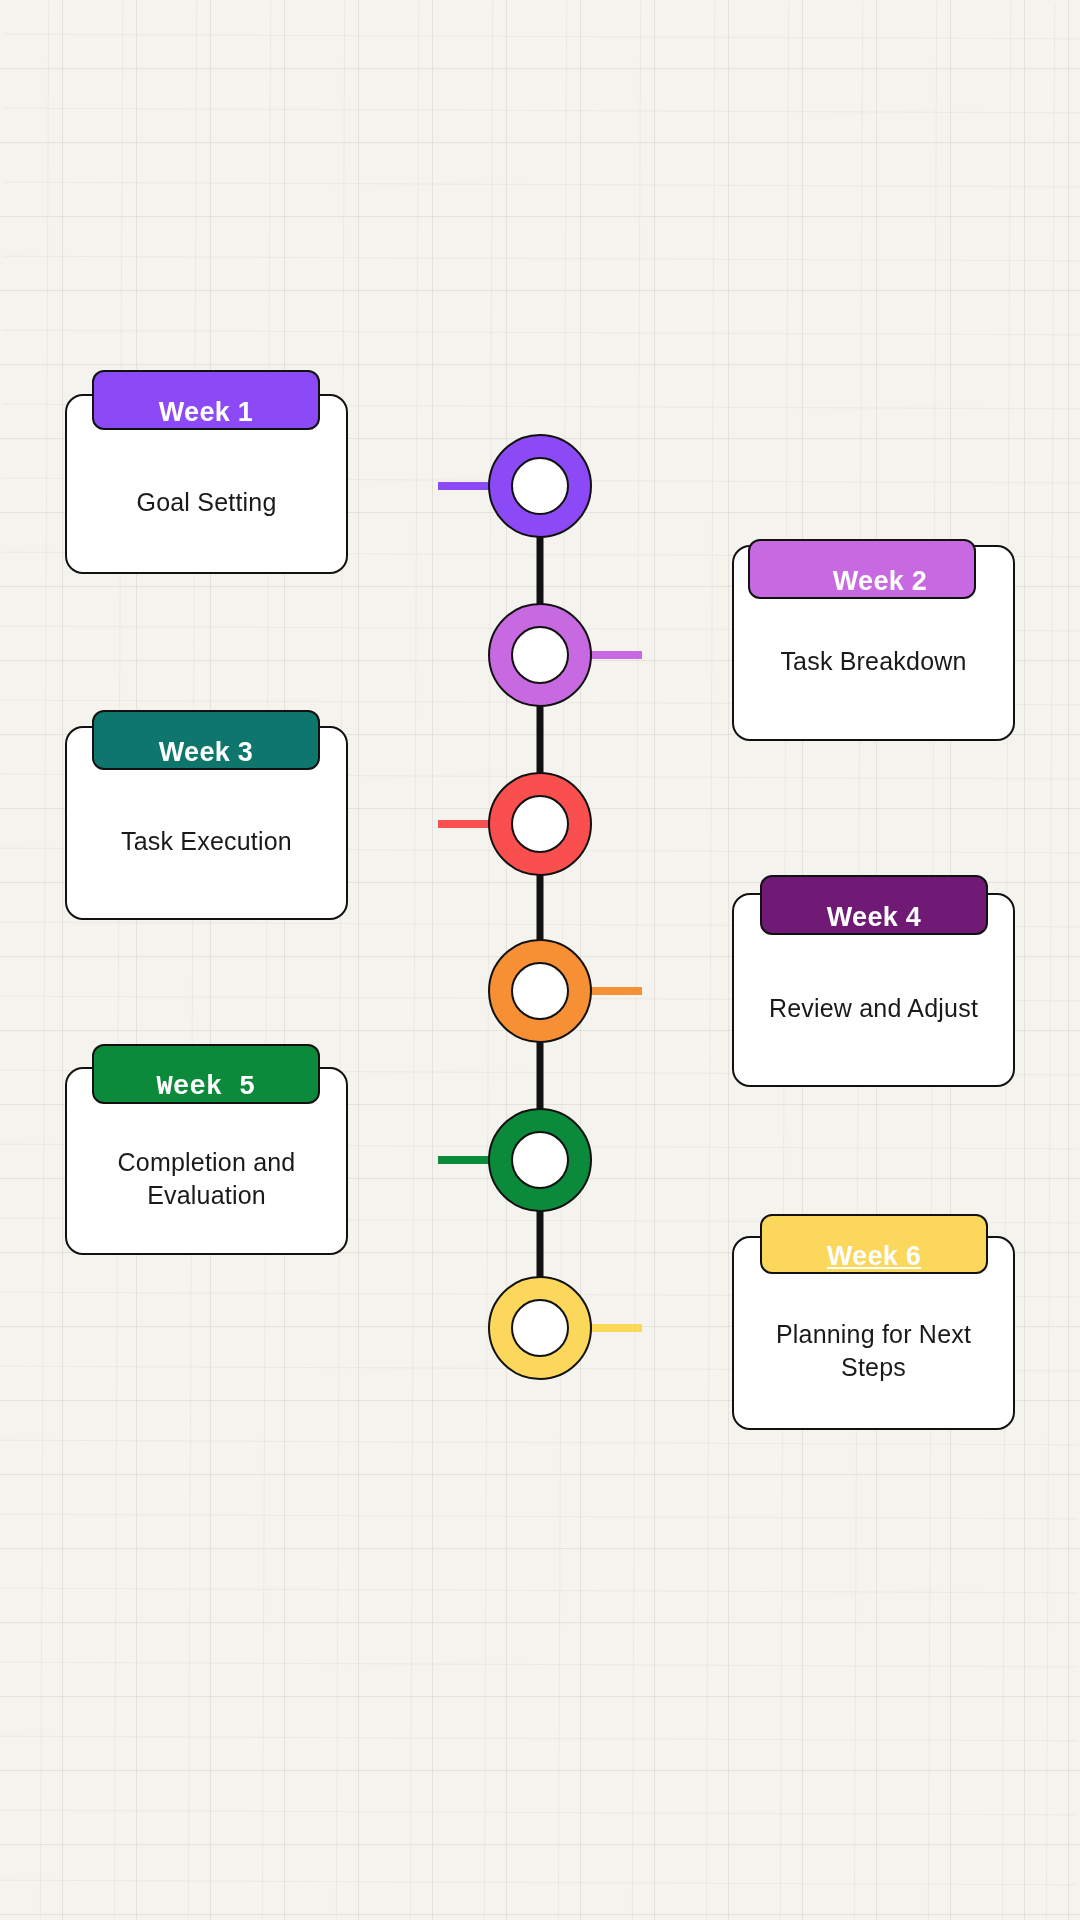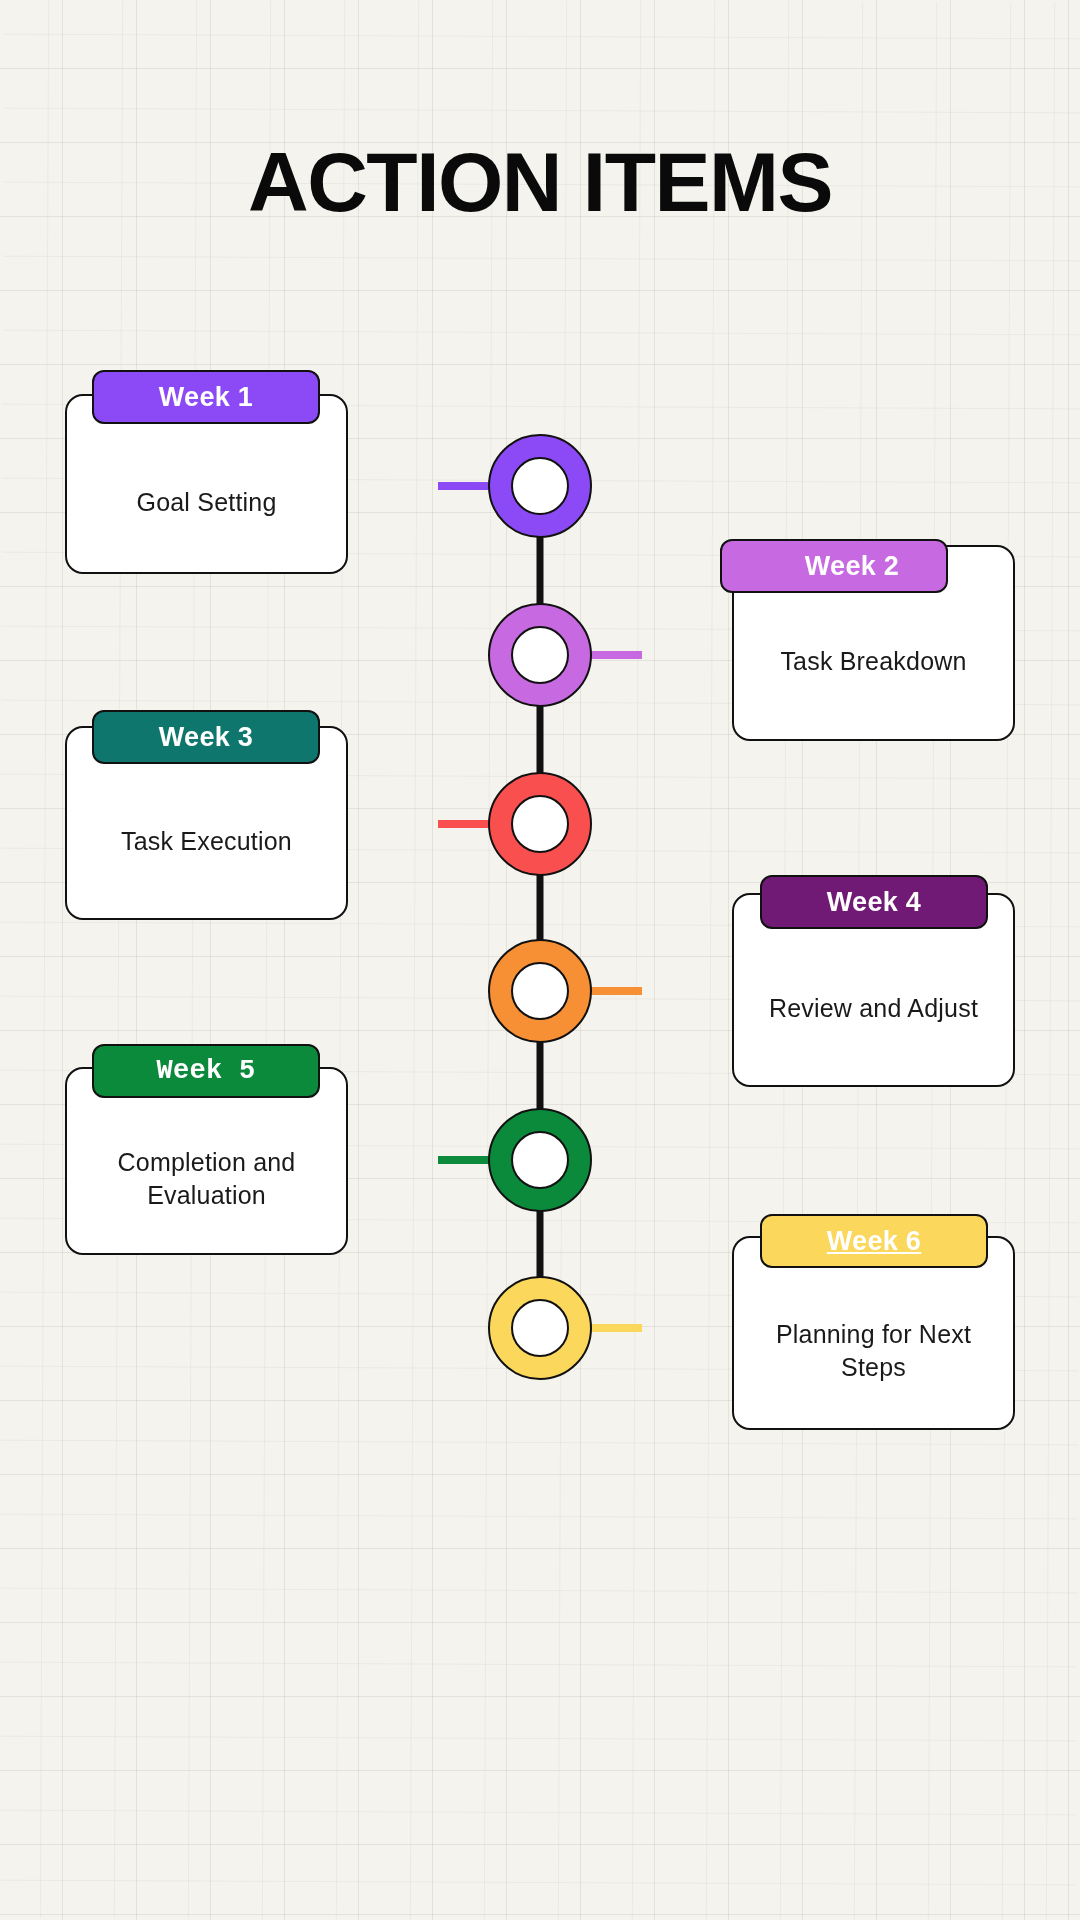--- a/index.html
+++ b/index.html
@@ -139,25 +139,25 @@
     line-height: 1.32;
     padding: 0 22px;
     letter-spacing: 0.2px;
     margin-top: 36px;
   }
 
   
   .badge {
     position: absolute;
     width: 228px;
-    height: 54px;
+    height: 60px;
     border: 2.5px solid #111111;
     border-radius: 12px;
     display: flex;
-    align-items: center;
+    align-items: flex-end;
     justify-content: center;
     color: #ffffff;
     font-size: 27px;
     font-weight: 700;
     letter-spacing: 0.3px;
     z-index: 6;
   }
 
   
   #row-1 { top: 486px; }
@@ -165,41 +165,40 @@
   #row-3 { top: 824px; }
   #row-4 { top: 991px; }
   #row-5 { top: 1160px; }
   #row-6 { top: 1328px; }
 
   
   #row-1 .card { height: 180px; top: -92px; }
   #row-1 .badge { top: -116px; right: 760px; }
 
   #row-2 .card { height: 196px; top: -110px; }
-  #row-2 .badge { top: -116px; left: 720px; padding-left: 36px; }
+  #row-2 .badge { top: -116px; left: 748px; padding-left: 36px; }
 
   #row-3 .card { height: 194px; top: -98px; justify-content: center; }
   #row-3 .badge { top: -114px; right: 760px; }
 
   #row-4 .card { height: 194px; top: -98px; }
   #row-4 .badge { top: -116px; left: 760px; }
 
   #row-5 .card { height: 188px; top: -93px; }
   #row-5 .badge { top: -116px; right: 760px; }
 
   #row-6 .card { height: 194px; top: -92px; }
   #row-6 .badge { top: -114px; left: 760px; }
 </style>
 </head>
 <body style="background-color: rgb(244, 243, 238);">
 
 <div id="grid-bg"></div>
 
 <div id="header">
-  <div id="page-title" style="color: rgb(10, 10, 10);">ACTION ITEMS</div>
 </div>
 
 <div id="spine" style="background-color: rgb(17, 17, 17);"></div>
 
 <div class="row" id="row-1">
   <div class="connector to-left" style="background-color: rgb(139, 74, 245);"></div>
   <div class="card left">
     <div class="card-body">Goal Setting</div>
   </div>
   <div class="badge" style="background-color: rgb(139, 74, 245);">

